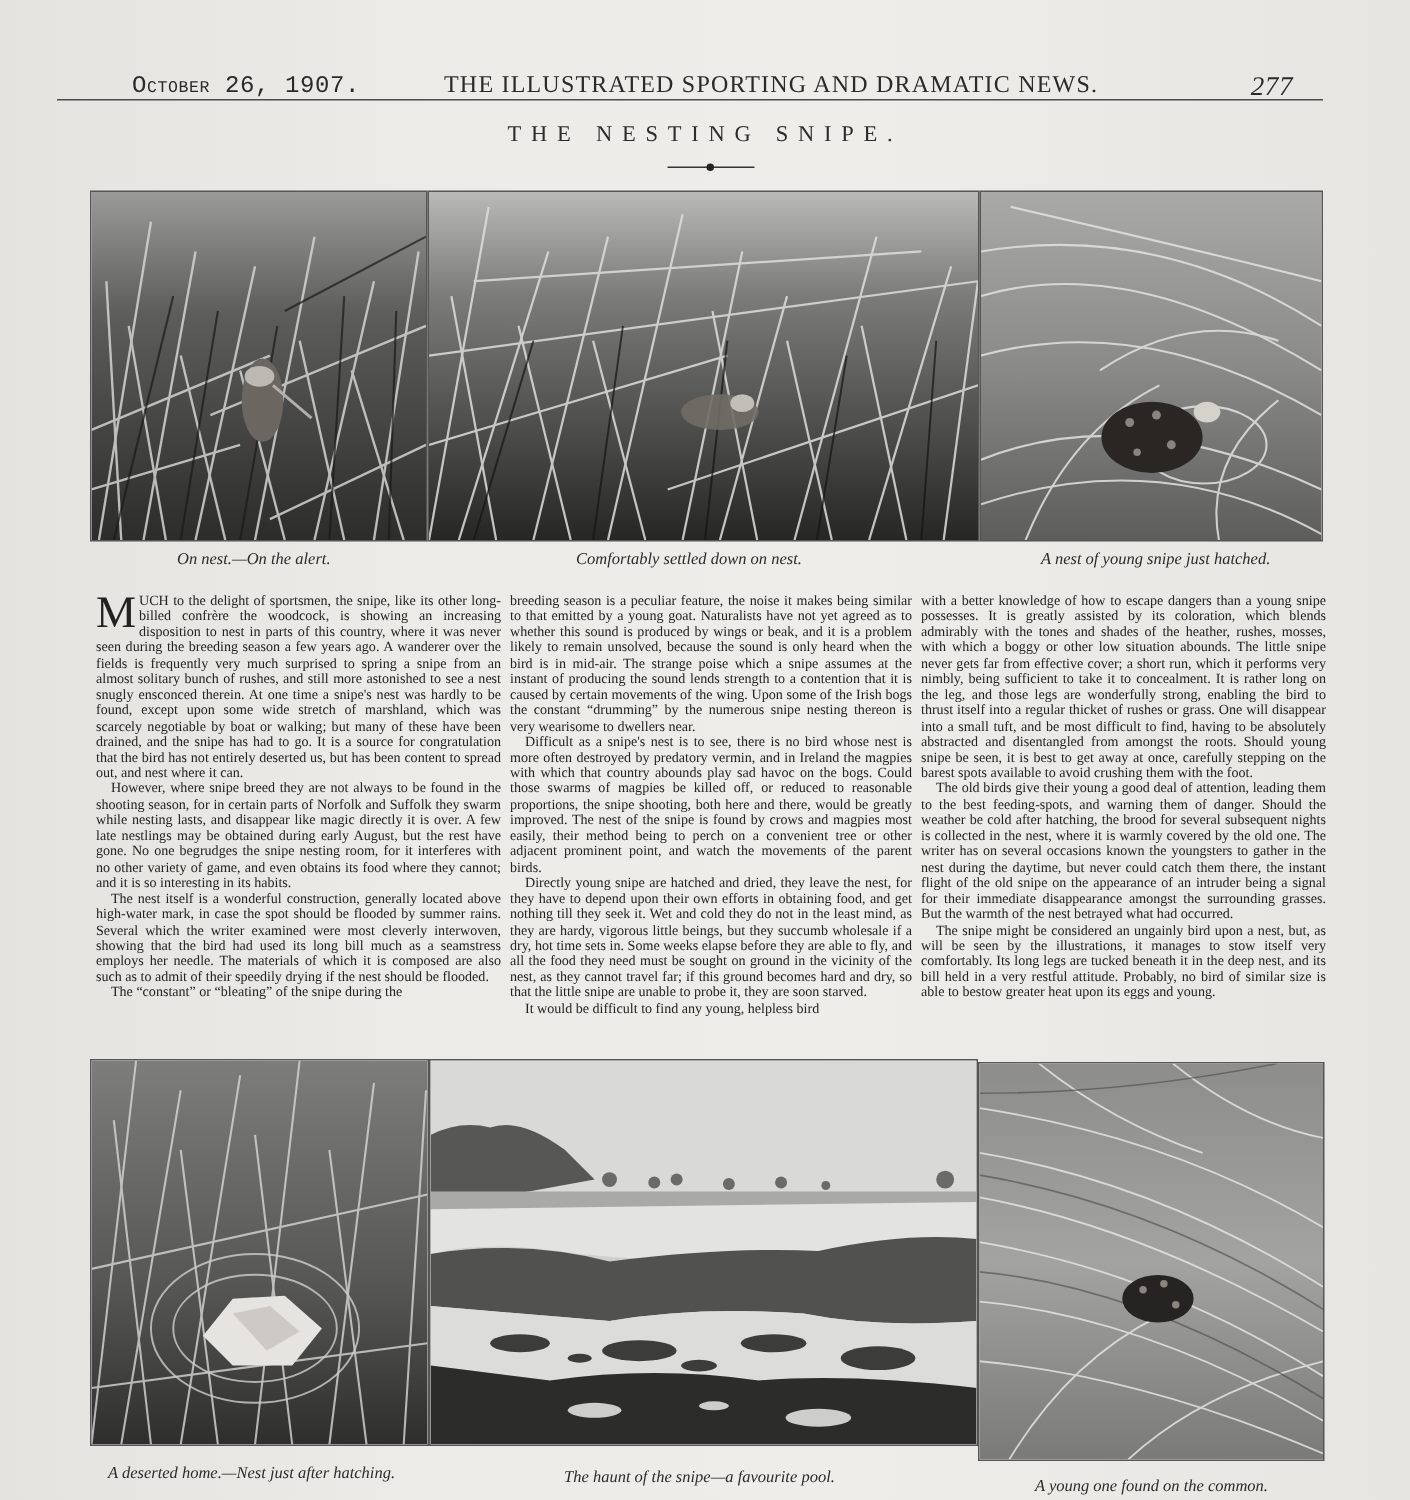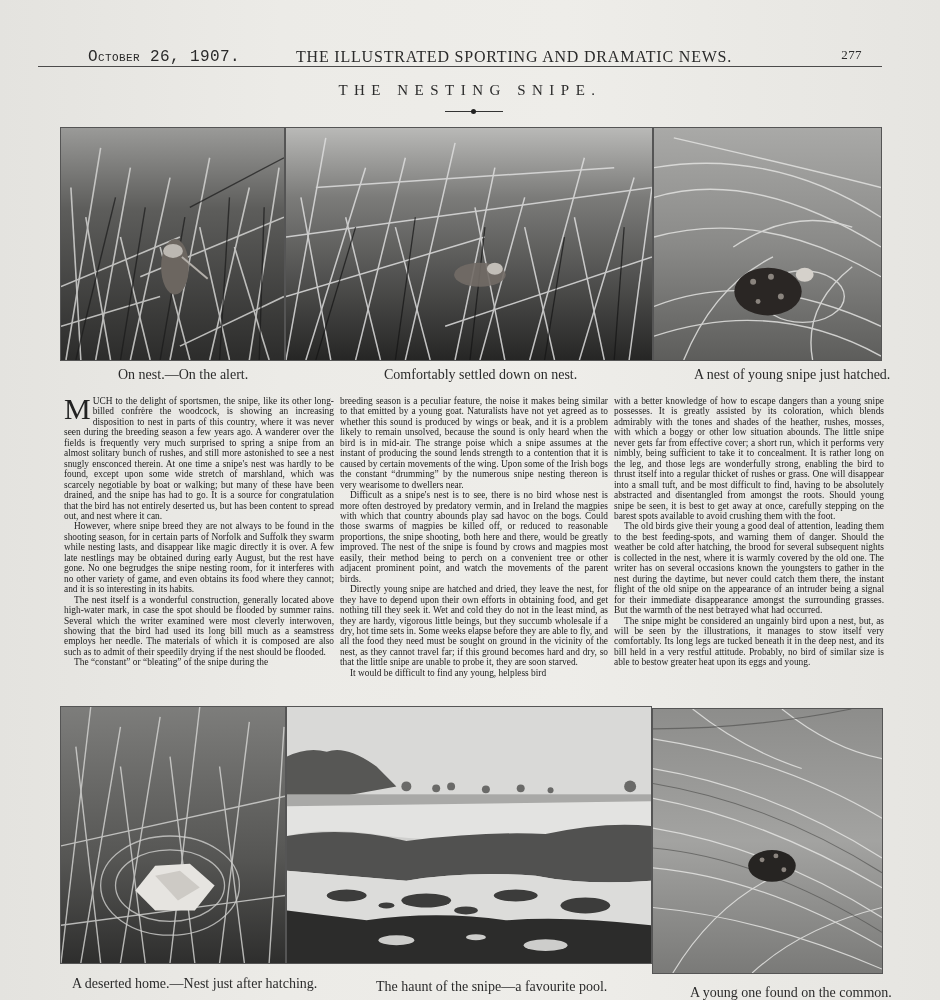--- a/index.html
+++ b/index.html
@@ -13,41 +13,41 @@
   .page {
     position: absolute; left: 0; top: 0; width: 940px; height: 1000px;
     background: linear-gradient(90deg, #e4e3df 0%, #ecebe7 30%, #eeede9 60%, #e6e5e1 100%);
   }
   .running-head {
     position: absolute; top: 46px; left: 60px; width: 820px; height: 20px;
     font-size: 13px; letter-spacing: 0.4px; color: #2a2a2a;
   }
   .running-head .date { position: absolute; left: 28px; top: 2px; font-variant: small-caps; font-size: 16px; font-family: Liberation Mono, monospace; }
   .running-head .masthead { position: absolute; left: 236px; top: 2px; font-size: 16px; letter-spacing: 0.8px; }
-  .running-head .pageno { position: absolute; right: 18px; top: 1px; font-size: 13px; }
+  .running-head .pageno { position: absolute; right: 18px; top: 1px; font-size: 18px; font-style: italic; }
   .rule-top {
     position: absolute; top: 66px; left: 38px; width: 844px; height: 1px; background: #4b4b4b;
   }
   .title {
     position: absolute; top: 82px; left: 0; width: 940px; text-align: center;
     font-size: 15px; letter-spacing: 6.5px; color: #2c2c2c;
   }
   .title-ornament {
     position: absolute; top: 109px; left: 445px; width: 58px; height: 5px;
   }
   .title-ornament .line { position: absolute; top: 2px; left: 0; width: 58px; height: 1px; background: #333; }
   .title-ornament .dot { position: absolute; top: 0; left: 26px; width: 5px; height: 5px; border-radius: 50%; background: #222; }
 
   .photo {
     position: absolute; border: 1px solid #555; box-sizing: border-box; overflow: hidden;
   }
   .photo svg { display: block; width: 100%; height: 100%; }
 
   .caption {
-    position: absolute; font-size: 14px; color: #2b2b2b; white-space: nowrap;
+    position: absolute; font-style: italic; font-size: 11px; color: #2b2b2b; white-space: nowrap;
   }
 
   .col {
     position: absolute; font-size: 9.4px; line-height: 10.45px; text-align: justify;
     color: #222; 
   }
   .col p { margin: 0; text-indent: 10px; }
   .col p.noindent { text-indent: 0; }
   .dropcap {
     float: left; font-size: 30px; line-height: 24px; margin: 1px 2px 0 0; font-weight: normal;

